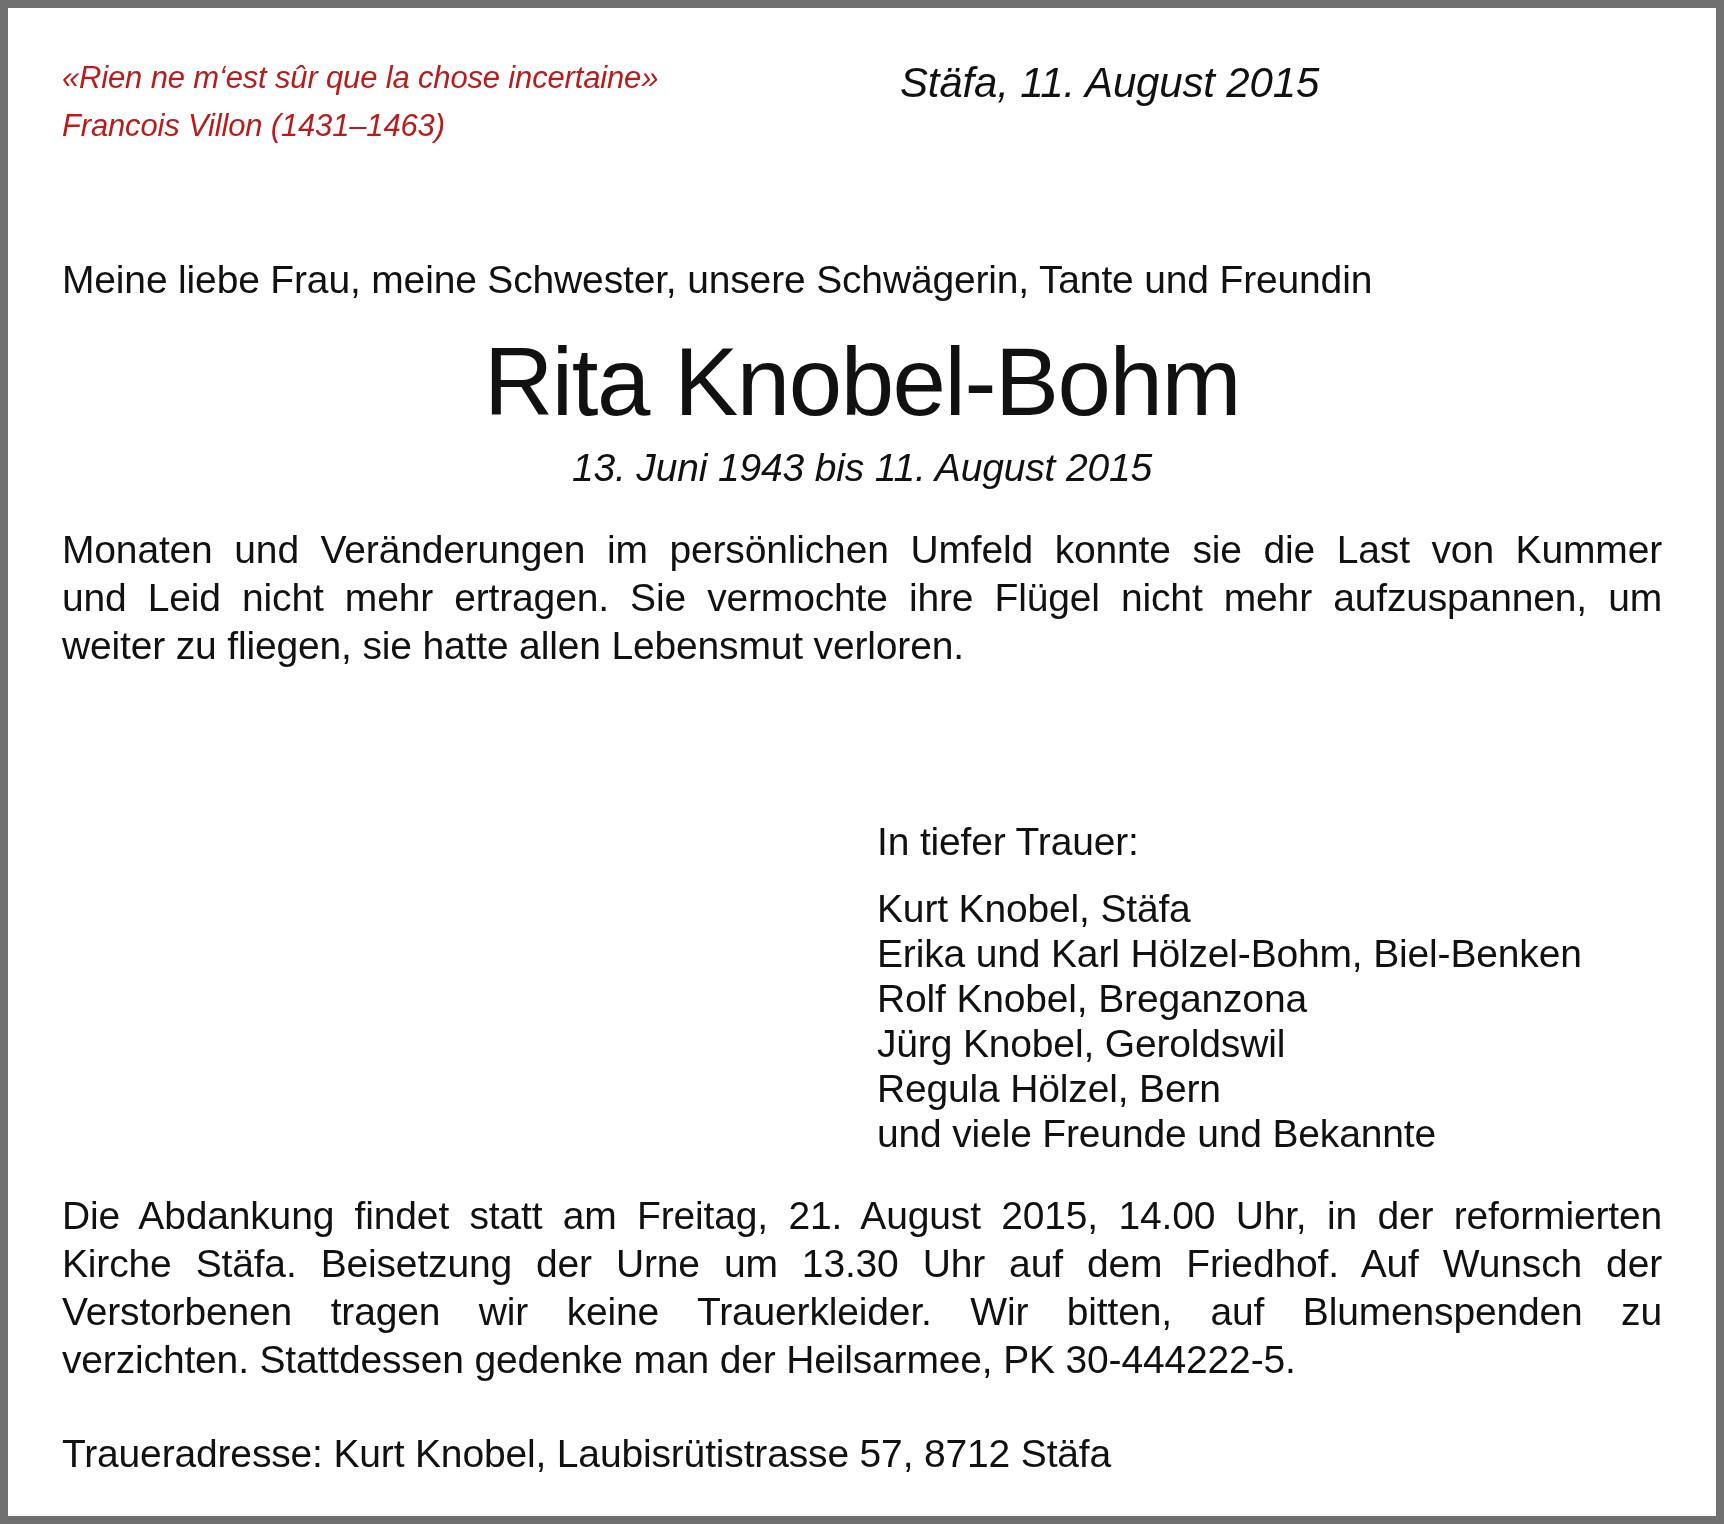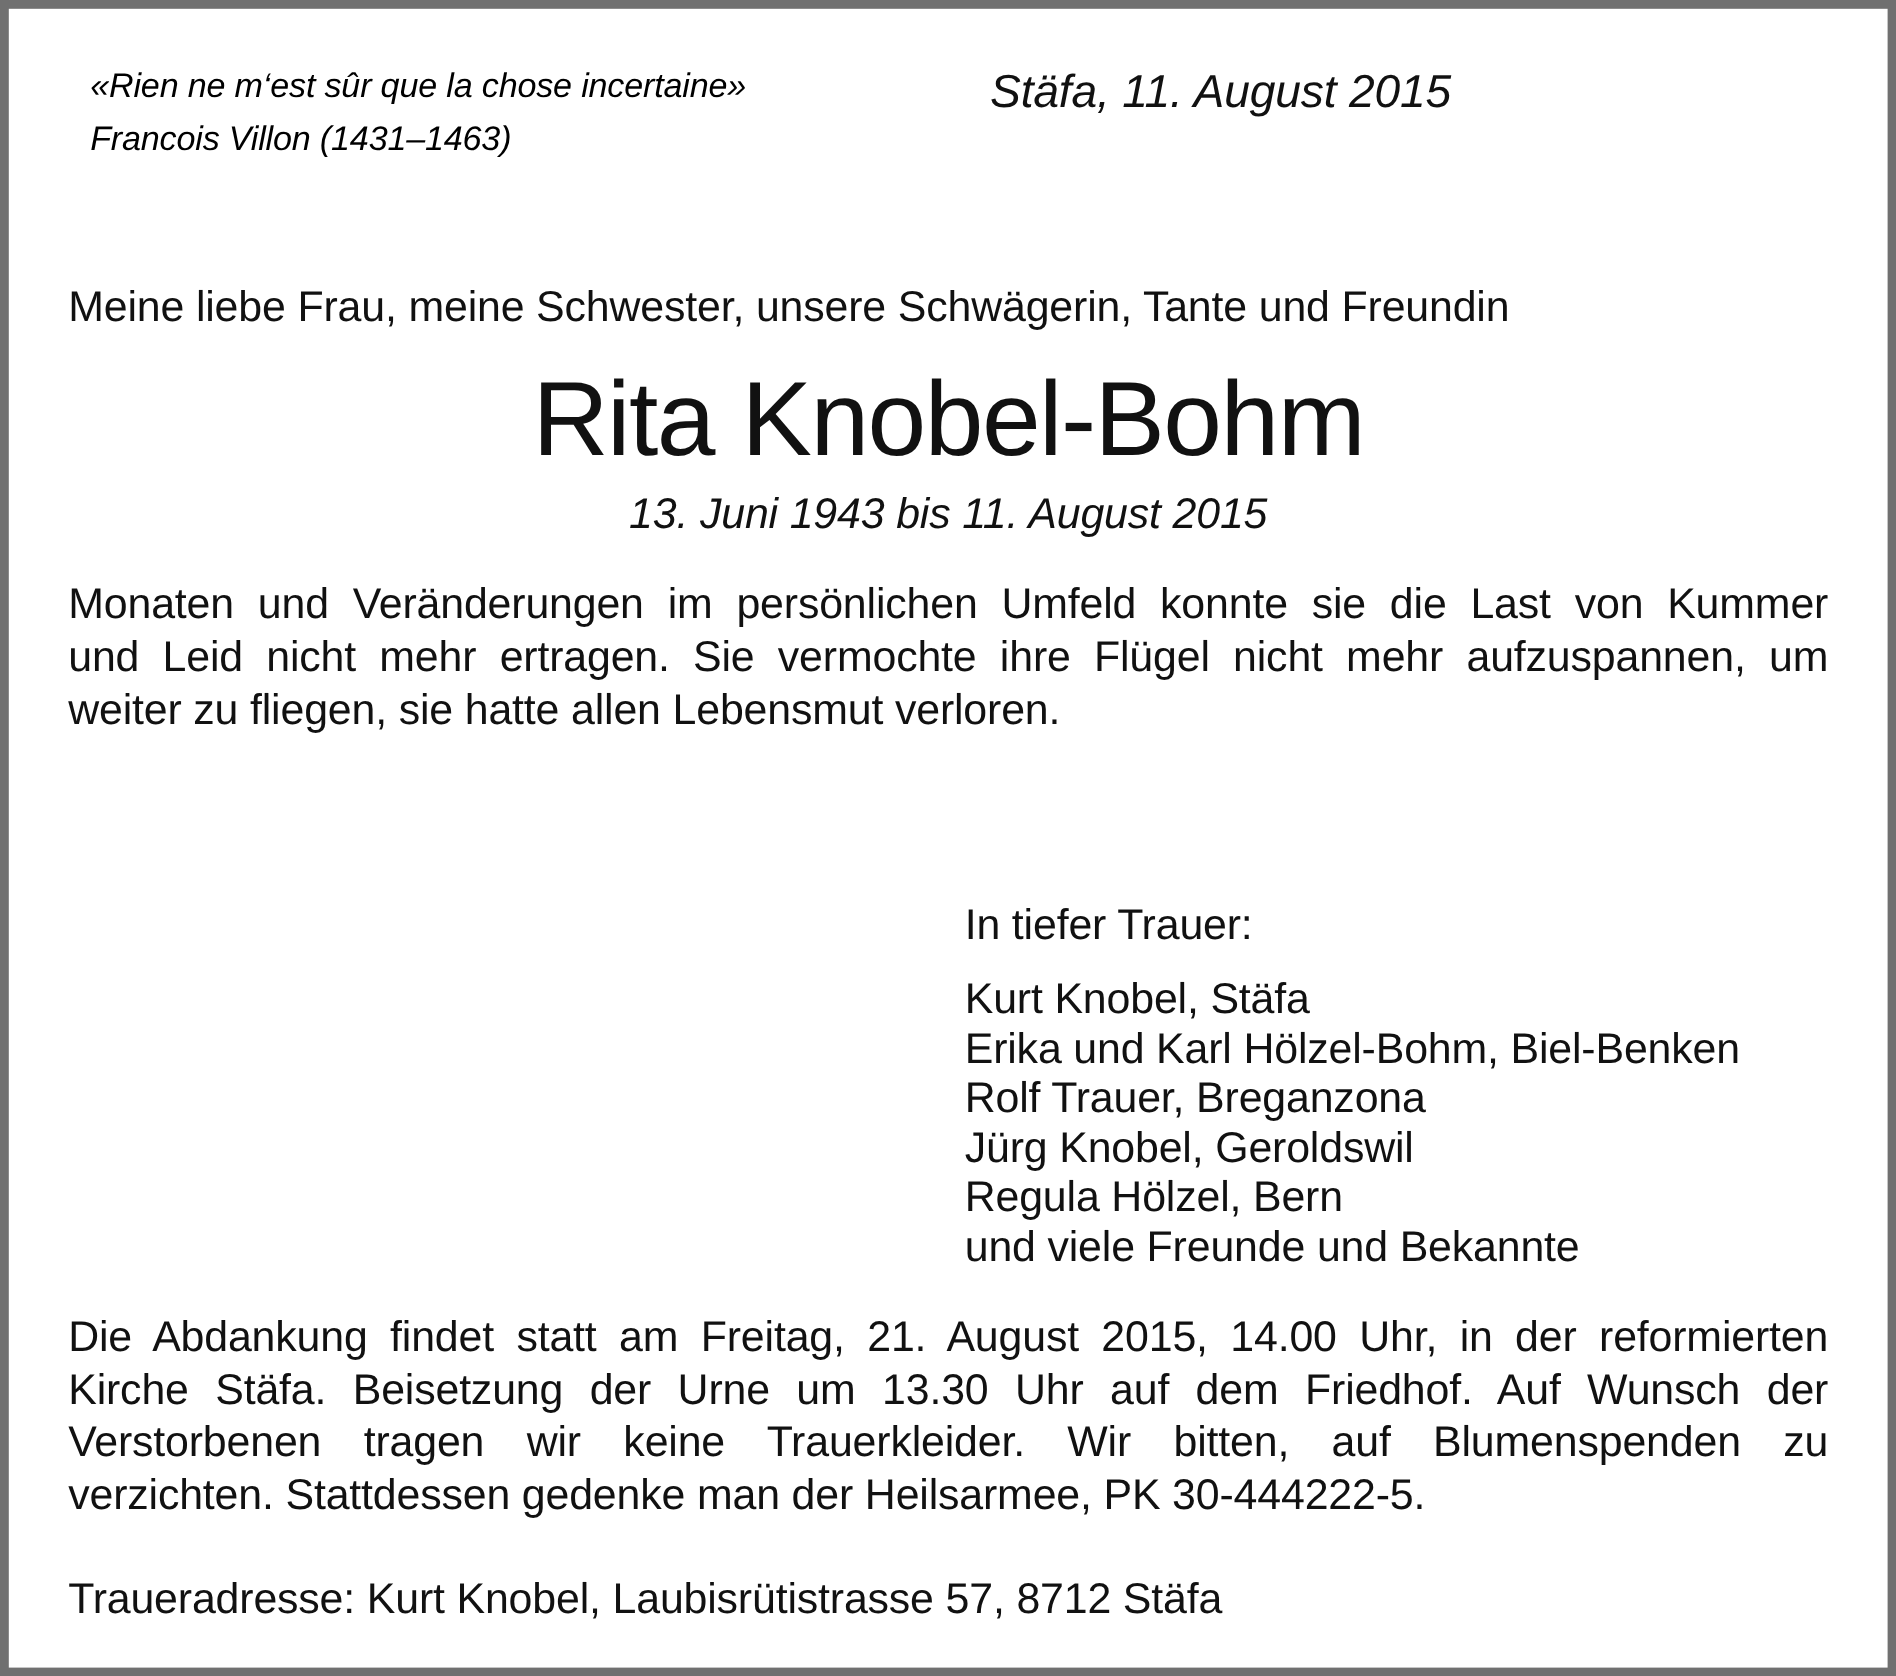--- a/index.html
+++ b/index.html
@@ -20,22 +20,21 @@
     overflow: hidden;
   }
   .abs { position: absolute; }
 
   .quote {
     left: 54px;
     top: 46px;
     font-size: 31px;
     line-height: 48px;
     font-style: italic;
-    color: #000000;
-    margin-left: 20px;
+    color: #b91c1c;
   }
   .dateline {
     left: 892px;
     top: 50px;
     font-size: 42px;
     line-height: 50px;
     font-style: italic;
   }
   .salutation {
     left: 54px;
@@ -123,21 +122,21 @@
   <div class="abs obituary">
     <div class="jline">Monaten und Veränderungen im persönlichen Umfeld konnte sie die Last von Kummer</div>
     <div class="jline">und Leid nicht mehr ertragen. Sie vermochte ihre Flügel nicht mehr aufzuspannen, um</div>
     <div class="plain">weiter zu fliegen, sie hatte allen Lebensmut verloren.</div>
   </div>
 
   <div class="abs mourning">
     <div class="mourning-heading">In tiefer Trauer:</div>
     <div class="mourner-line">Kurt Knobel, Stäfa</div>
     <div class="mourner-line">Erika und Karl Hölzel-Bohm, Biel-Benken</div>
-    <div class="mourner-line">Rolf Trauer, Breganzona</div>
+    <div class="mourner-line">Rolf Knobel, Breganzona</div>
     <div class="mourner-line">Jürg Knobel, Geroldswil</div>
     <div class="mourner-line">Regula Hölzel, Bern</div>
     <div class="mourner-line">und viele Freunde und Bekannte</div>
   </div>
 
   <div class="abs funeral">
     <div class="jline">Die Abdankung findet statt am Freitag, 21. August 2015, 14.00 Uhr, in der reformierten</div>
     <div class="jline">Kirche Stäfa. Beisetzung der Urne um 13.30 Uhr auf dem Friedhof. Auf Wunsch der</div>
     <div class="jline">Verstorbenen tragen wir keine Trauerkleider. Wir bitten, auf Blumenspenden zu</div>
     <div class="plain">verzichten. Stattdessen gedenke man der Heilsarmee, PK 30-444222-5.</div>

